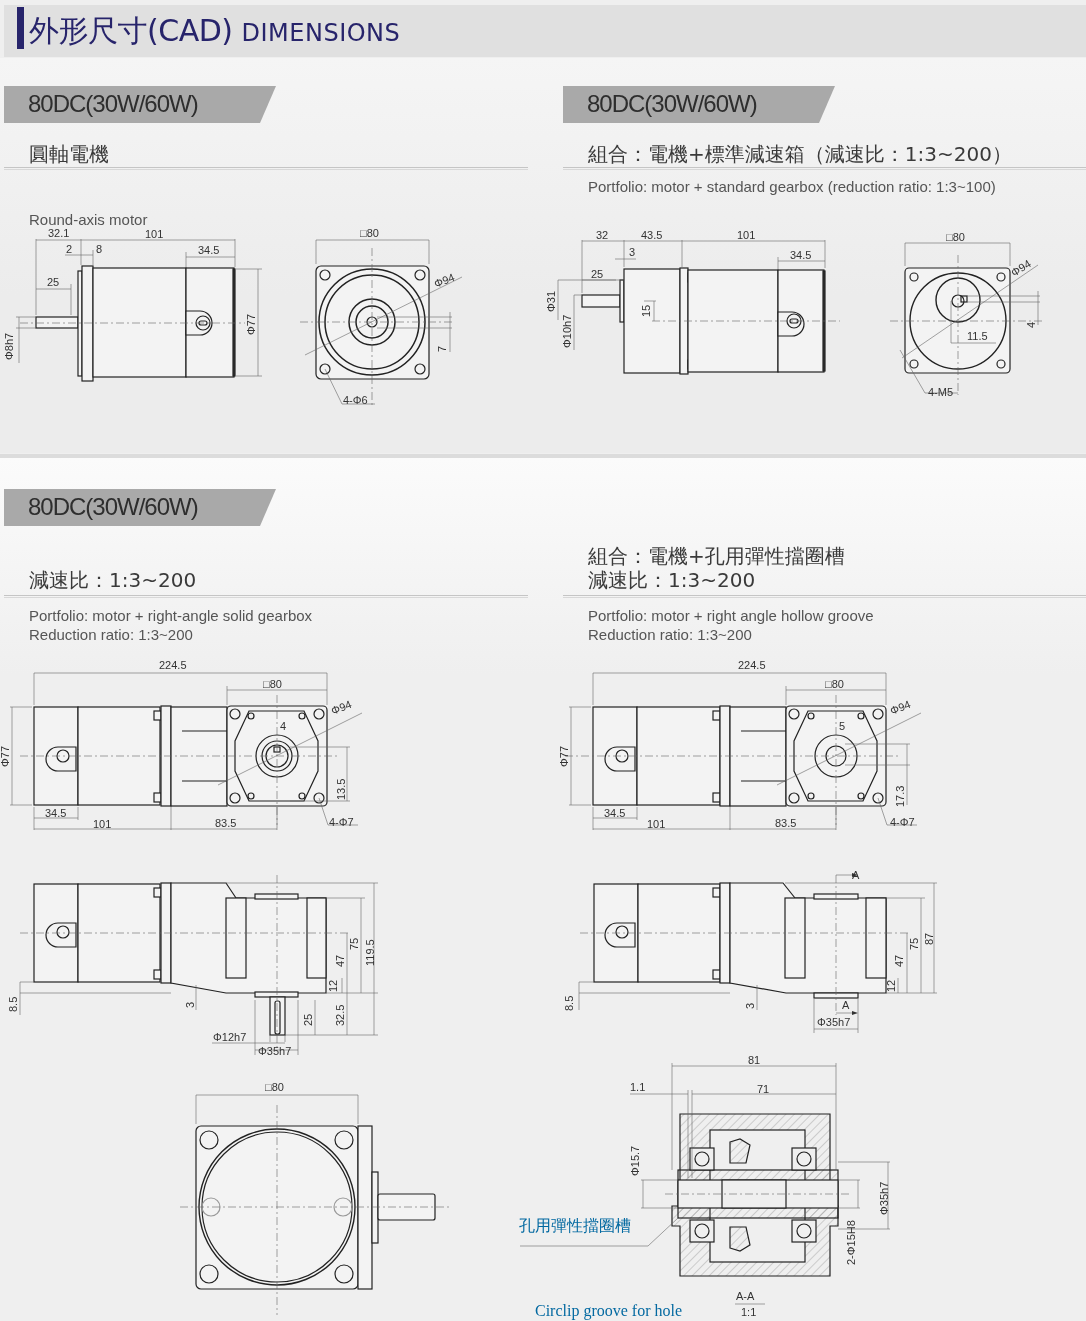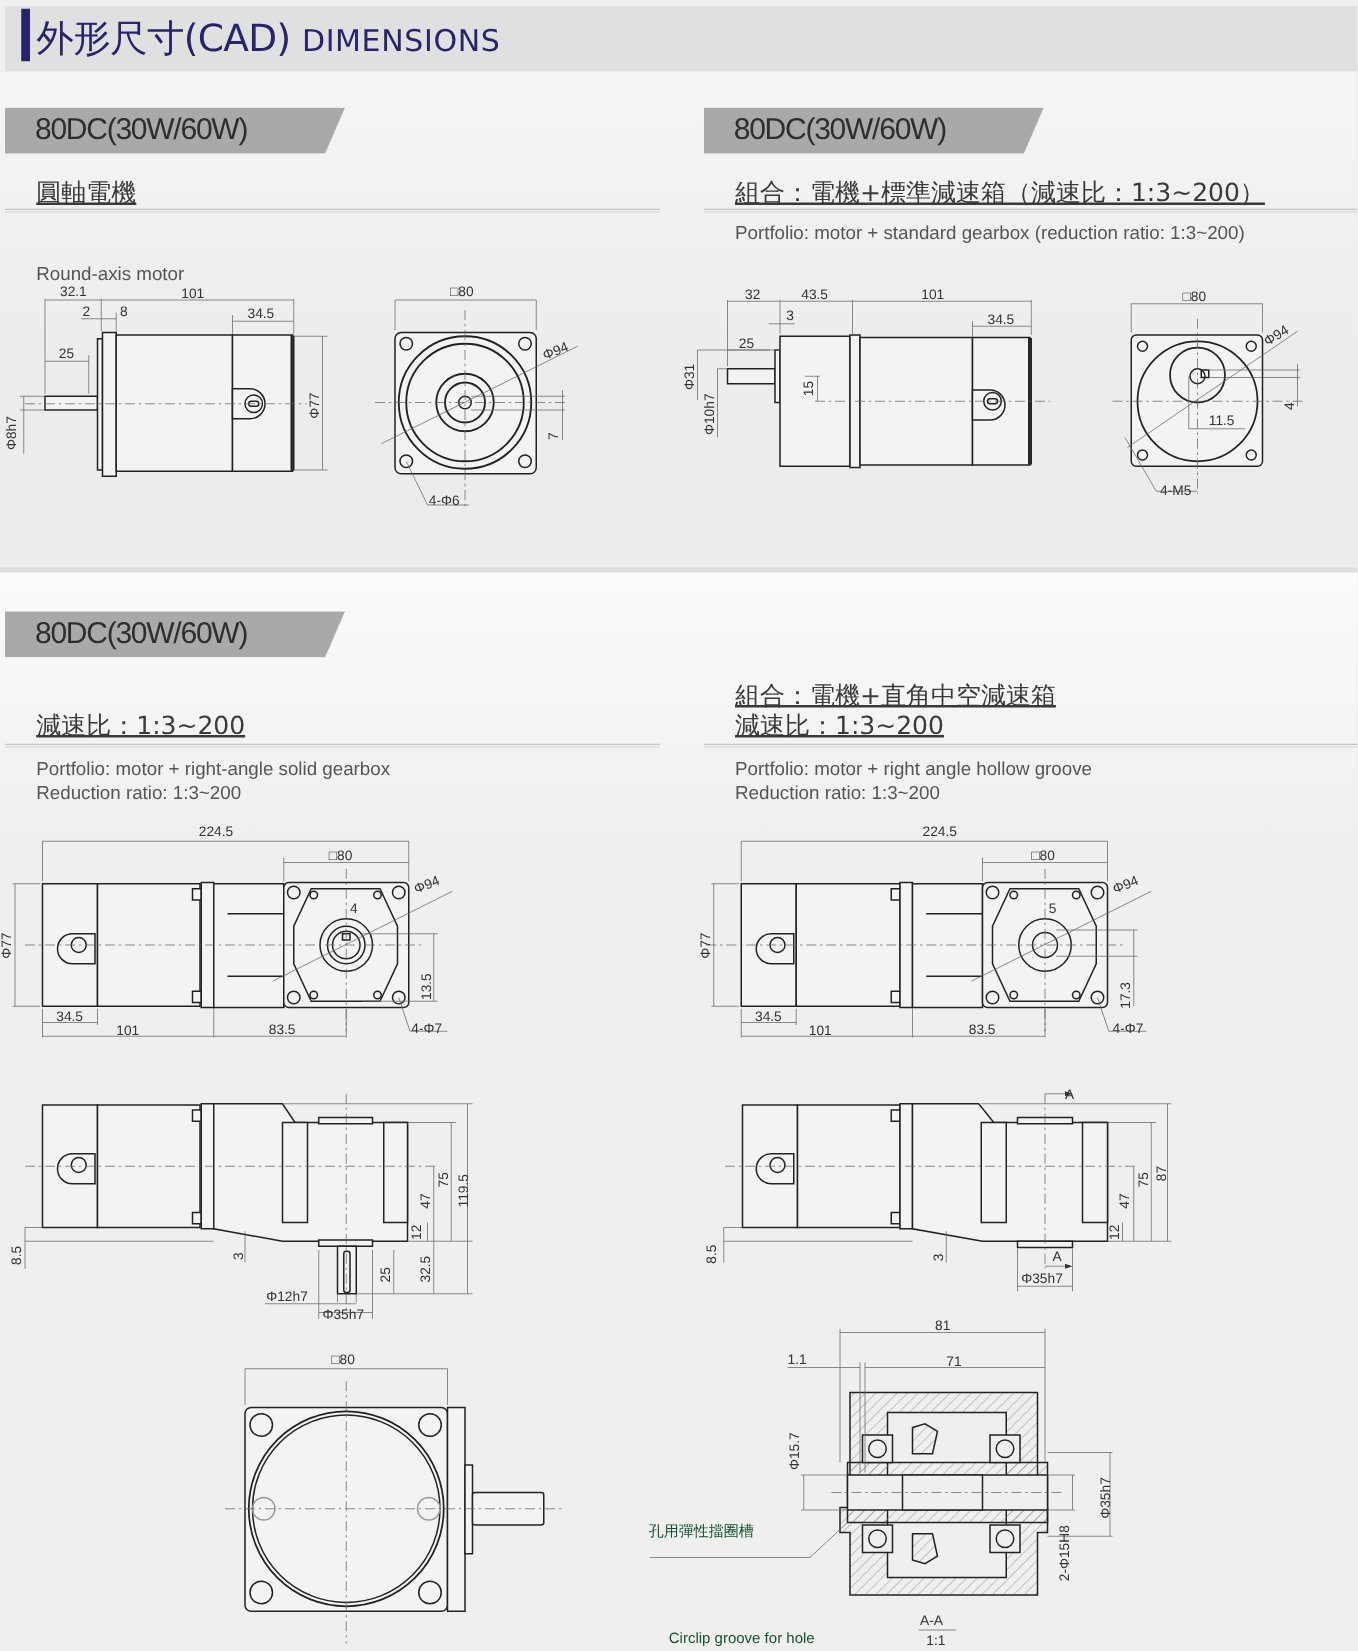--- a/index.html
+++ b/index.html
@@ -7,26 +7,26 @@
   .page-header { position: absolute; left: 4px; top: 5px; width: 1082px; height: 52px; background: #e0e0e0; }
   .page-header .bar { position: absolute; left: 13px; top: 2px; width: 7px; height: 42px; background: #27246b; }
   .page-header .title { position: absolute; left: 25px; top: 6px; font-size: 30px; color: #27246b; font-family: "DejaVu Sans", sans-serif; letter-spacing: -0.5px; white-space: nowrap; }
   .page-header .title .en { font-size: 24px; letter-spacing: 0.5px; }
   .panel { position: absolute; background: #efefef; }
   .panel.top { left: 0; top: 58px; width: 1086px; height: 395px; background: linear-gradient(#f5f5f5, #ececec 60%); }
   .divider-band { position: absolute; left: 0; top: 454px; width: 1086px; height: 4px; background: #dcdcdc; }
   .panel.bottom { left: 0; top: 458px; width: 1086px; height: 863px; background: linear-gradient(#fbfbfb, #efefef 25%); }
   .model-tag { position: absolute; height: 37px; background: #a9a9a9; clip-path: polygon(0 0, 100% 0, calc(100% - 16px) 100%, 0 100%); }
   .model-tag span { position: absolute; left: 24px; top: 4px; font-size: 24px; color: #2e2e2e; letter-spacing: -1px; white-space: nowrap; text-align: right; }
-  .cn { position: absolute; font-size: 20px; color: #3a3a3a; font-family: "DejaVu Sans", sans-serif; white-space: nowrap; line-height: 24px; text-decoration: underline; }
+  .cn { position: absolute; font-size: 20px; color: #3a3a3a; font-family: "DejaVu Sans", sans-serif; white-space: nowrap; line-height: 24px; }
   .en-desc { position: absolute; font-size: 15px; color: #555; white-space: nowrap; line-height: 19px; }
   .rule { position: absolute; height: 3px; border-top: 1px solid #c5c5c5; border-bottom: 1px solid #d8d8d8; }
   svg.drw { position: absolute; overflow: visible; }
   svg text { font-family: "Liberation Sans", sans-serif; fill: #333; }
-  .note { position: absolute; font-size: 12px; color: #14532d; white-space: nowrap; line-height: 15px; }
+  .note { position: absolute; font-size: 16px; color: #0369a1; white-space: nowrap; line-height: 15px; font-family: Liberation Serif, serif; }
 </style>
 </head>
 <body>
 
 <div class="page-header">
   <div class="bar"></div>
   <div class="title"><span>外形尺寸(CAD)</span> <span class="en">DIMENSIONS</span></div>
 </div>
 
 <div class="panel top">
@@ -36,21 +36,21 @@
     </div>
   <div class="cn" style="left:29px;top:84px;">圓軸電機</div>
   <div class="rule" style="left:4px;top:109px;width:524px;"></div>
   <div class="en-desc" style="left:29px;top:119px;margin-top:33px;">Round-axis motor</div>
 
   <div class="model-tag" style="left:563px;top:28px;width:272px;">
       <span>80DC(30W/60W)</span>
     </div>
   <div class="cn" style="left:588px;top:84px;">組合：電機+標準減速箱（減速比：1:3~200）</div>
   <div class="rule" style="left:563px;top:109px;width:523px;"></div>
-  <div class="en-desc" style="left:588px;top:119px;">Portfolio: motor + standard gearbox (reduction ratio: 1:3~200)</div>
+  <div class="en-desc" style="left:588px;top:119px;">Portfolio: motor + standard gearbox (reduction ratio: 1:3~100)</div>
 </div>
 
 <svg class="drw" style="left:0;top:220px;" width="280" height="170">
   <g stroke="#222" fill="#f3f3f3" stroke-width="1.2">
     <rect x="36" y="97" width="42" height="11"></rect>
     <rect x="78" y="51" width="4" height="105"></rect>
     <rect x="82" y="46" width="11" height="115"></rect>
     <rect x="93" y="48" width="93" height="109"></rect>
     <rect x="186" y="48" width="48" height="109"></rect>
     <rect x="233" y="49" width="2" height="107" fill="#333"></rect>
@@ -210,21 +210,21 @@
 
 <div class="panel bottom">
   <div class="model-tag" style="left:4px;top:31px;width:272px;">
       <span>80DC(30W/60W)</span>
     </div>
   <div class="cn" style="left:29px;top:110px;">減速比：1:3~200</div>
   <div class="rule" style="left:4px;top:137px;width:524px;"></div>
   <div class="en-desc" style="left:29px;top:148px;">Portfolio: motor + right-angle solid gearbox</div>
   <div class="en-desc" style="left:29px;top:167px;">Reduction ratio: 1:3~200</div>
 
-  <div class="cn" style="left:588px;top:86px;">組合：電機+直角中空減速箱</div>
+  <div class="cn" style="left:588px;top:86px;">組合：電機+孔用彈性擋圈槽</div>
   <div class="cn" style="left:588px;top:110px;">減速比：1:3~200</div>
   <div class="rule" style="left:563px;top:137px;width:523px;"></div>
   <div class="en-desc" style="left:588px;top:148px;">Portfolio: motor + right angle hollow groove</div>
   <div class="en-desc" style="left:588px;top:167px;">Reduction ratio: 1:3~200</div>
 </div>
 
 <svg class="drw" style="left:0;top:655px;" width="380" height="180">
   <g stroke="#222" fill="#f3f3f3" stroke-width="1.2">
     <rect x="34" y="52" width="44" height="98"></rect>
     <rect x="78" y="52" width="82" height="98"></rect>

